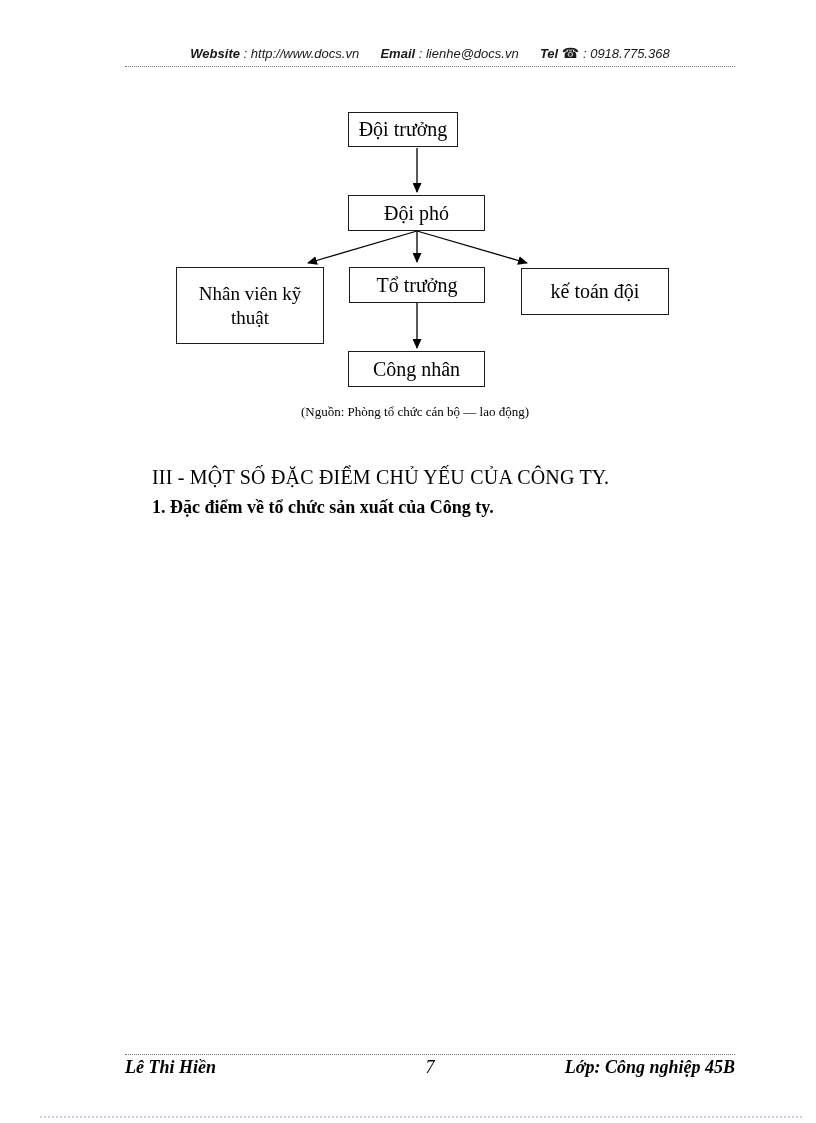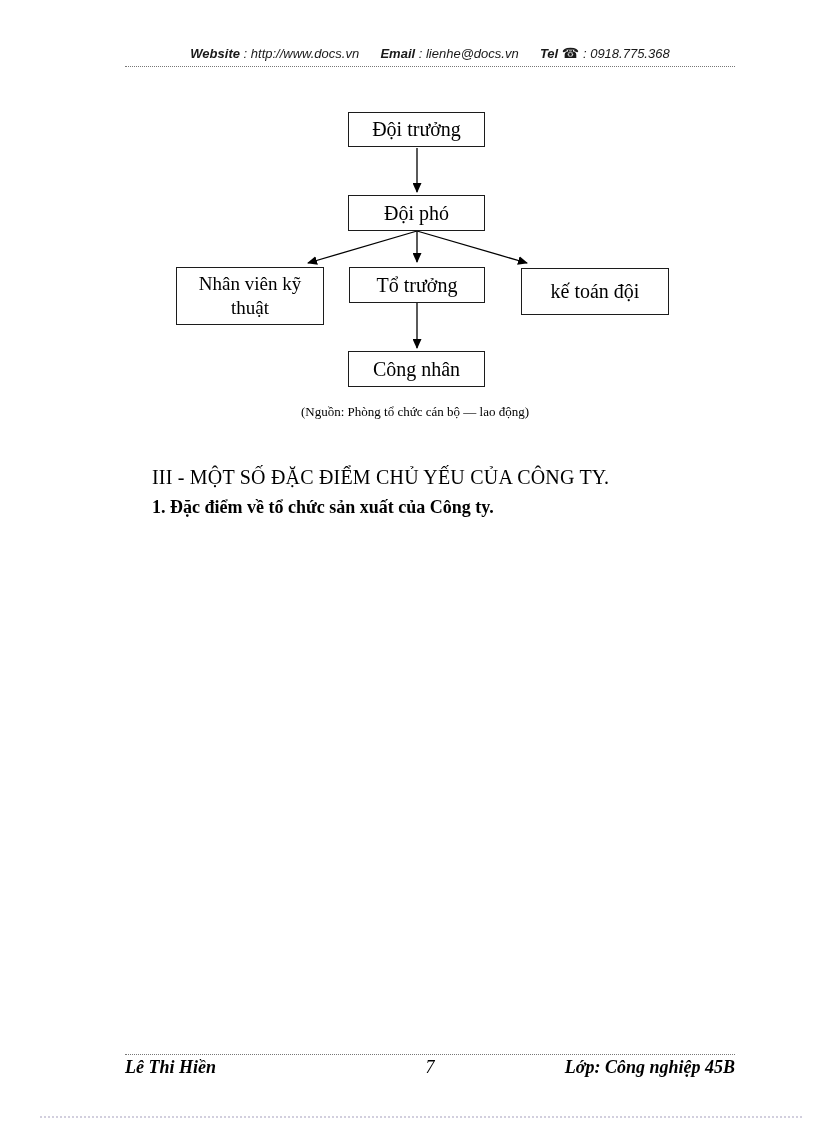--- a/index.html
+++ b/index.html
@@ -126,23 +126,23 @@
       </marker>
     </defs>
     <line x1="417" y1="148" x2="417" y2="192" stroke="#000" stroke-width="1.3" marker-end="url(#ah)"></line>
     <line x1="417" y1="231" x2="308" y2="263" stroke="#000" stroke-width="1.3" marker-end="url(#ah)"></line>
     <line x1="417" y1="231" x2="417" y2="262" stroke="#000" stroke-width="1.3" marker-end="url(#ah)"></line>
     <line x1="417" y1="231" x2="527" y2="263" stroke="#000" stroke-width="1.3" marker-end="url(#ah)"></line>
     <line x1="417" y1="303" x2="417" y2="348" stroke="#000" stroke-width="1.3" marker-end="url(#ah)"></line>
   </svg>
 
   <div class="chart-layer">
-    <div class="node" style="left:348px; top:112px; width:137px; height:35px;">Đội trưởng</div>
+    <div class="node" style="left:348px; top:112px; width:110px; height:35px;">Đội trưởng</div>
     <div class="node" style="left:348px; top:195px; width:137px; height:36px;">Đội phó</div>
-    <div class="node small" style="left:176px; top:267px; width:148px; height:58px; padding:4px 10px;">Nhân viên kỹ thuật</div>
+    <div class="node small" style="left:176px; top:267px; width:148px; height:77px; padding:4px 10px;">Nhân viên kỹ thuật</div>
     <div class="node" style="left:349px; top:267px; width:136px; height:36px;text-align:right;">Tổ trưởng</div>
     <div class="node" style="left:521px; top:268px; width:148px; height:47px;">kế toán đội</div>
     <div class="node" style="left:348px; top:351px; width:137px; height:36px;">Công nhân</div>
   </div>
 
   <div class="chart-caption">(Nguồn: Phòng tổ chức cán bộ — lao động)</div>
 
   <div class="h-main">III - MỘT SỐ ĐẶC ĐIỂM CHỦ YẾU CỦA CÔNG TY.</div>
   <div class="h-sub1">1. Đặc điểm về tổ chức sản xuất của Công ty.</div>
 

